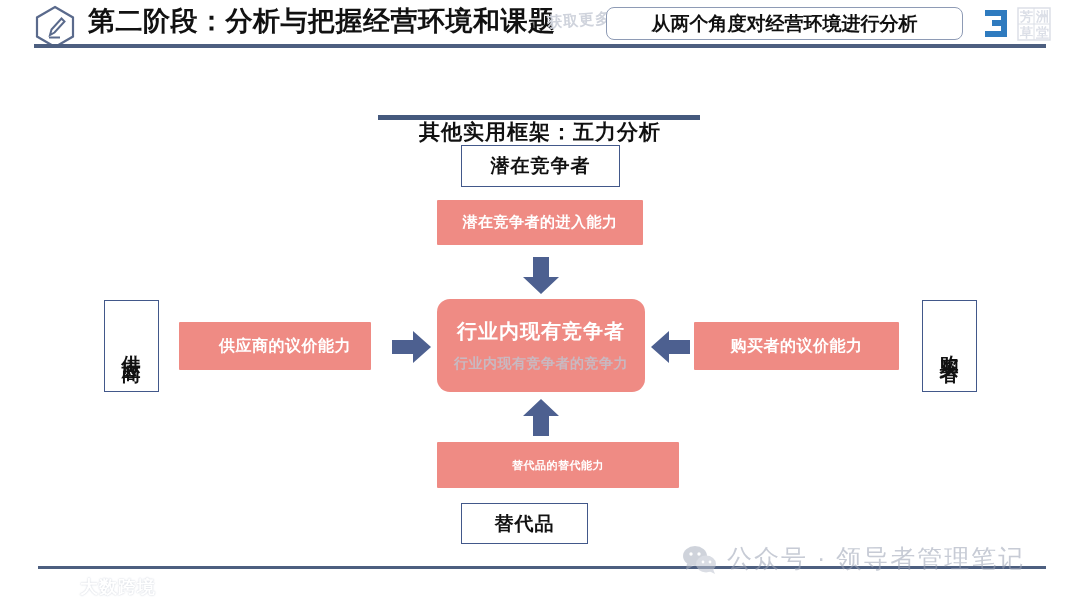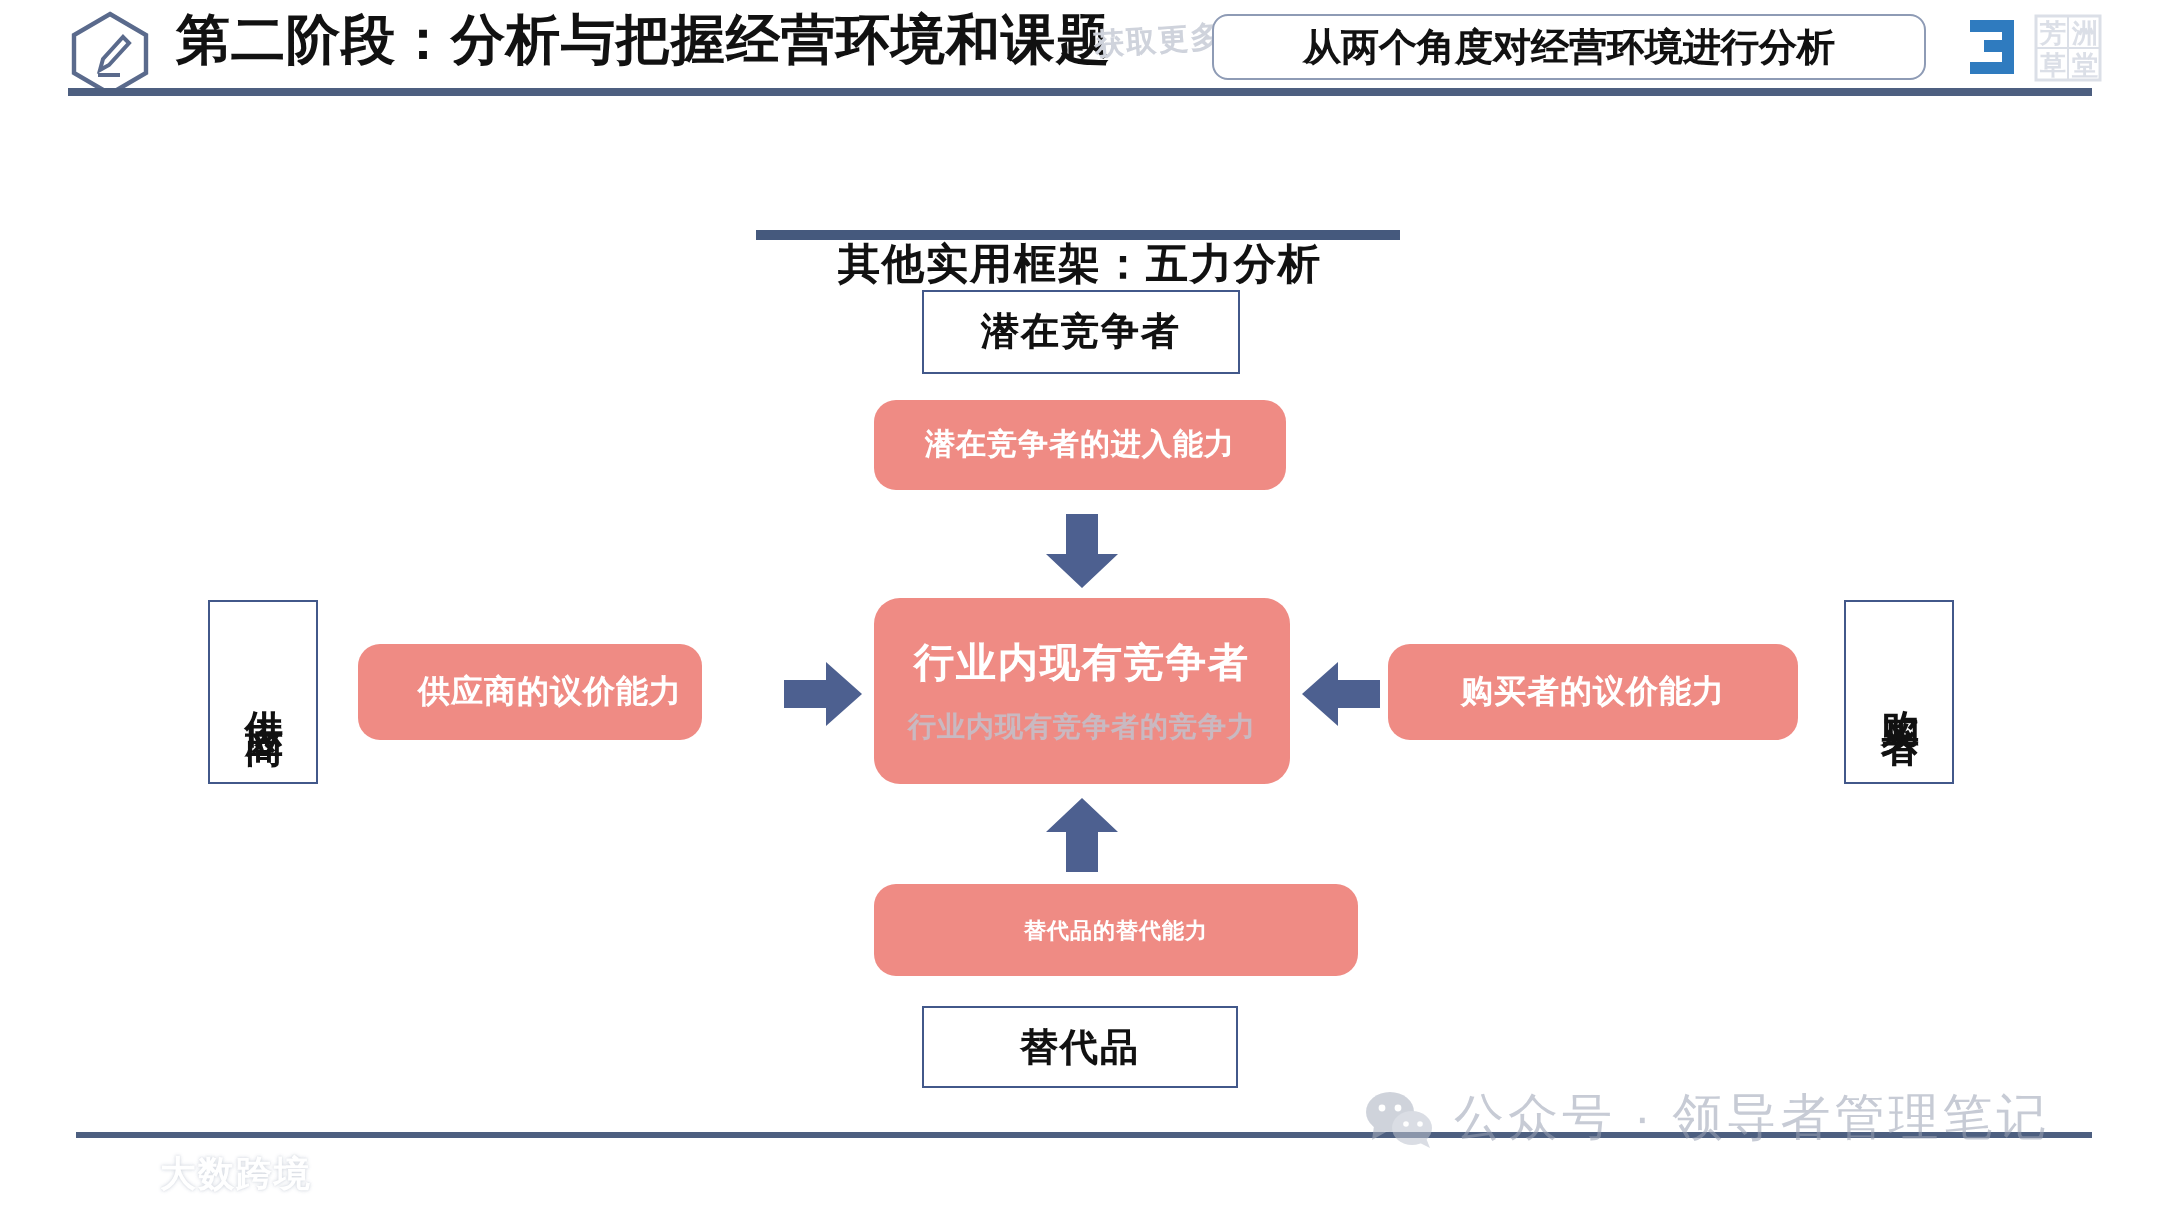--- a/index.html
+++ b/index.html
@@ -119,21 +119,21 @@
     box-sizing: border-box;
     display: flex;
     align-items: center;
     justify-content: center;
     font-weight: bold;
     color: #111;
   }
   .pink-box {
     position: absolute;
     background: #ef8b84;
-    border-radius: 11px;
+    border-radius: 1px;
     box-sizing: border-box;
     display: flex;
     align-items: center;
     justify-content: center;
     color: #ffffff;
     font-weight: bold;
     text-align: center;
   }
   .vert-text {
     writing-mode: vertical-rl;
@@ -170,41 +170,41 @@
     letter-spacing: 0.5px;
     color: #c9b9c1;
   }
 
   
   #box-supplier {
     left: 104px; top: 300px; width: 55px; height: 92px;
     font-size: 19px;
   }
   #pink-supplier {
-    left: 179px; top: 322px; width: 172px; height: 48px;
+    left: 179px; top: 322px; width: 192px; height: 48px;
     font-size: 16px; letter-spacing: 0.5px; padding-left: 20px;
   }
 
   
   #pink-buyer {
     left: 694px; top: 322px; width: 205px; height: 48px;
     font-size: 16px; letter-spacing: 0.5px;
   }
   #box-buyer {
     left: 922px; top: 300px; width: 55px; height: 92px;
     font-size: 19px;
   }
 
   
   #pink-substitute {
     left: 437px; top: 442px; width: 242px; height: 46px;
     font-size: 11px; letter-spacing: 0.5px;
   }
   #box-substitute {
-    left: 461px; top: 503px; width: 158px; height: 41px;
+    left: 461px; top: 503px; width: 127px; height: 41px;
     font-size: 19px; letter-spacing: 1px;
   }
 
   
   .arrow { position: absolute; }
   #arrow-down  { left: 518px; top: 257px; width: 46px; height: 38px; }
   #arrow-up    { left: 518px; top: 398px; width: 46px; height: 38px; }
   #arrow-right { left: 392px; top: 329px; width: 40px; height: 36px; }
   #arrow-left  { left: 650px; top: 329px; width: 40px; height: 36px; }
 

